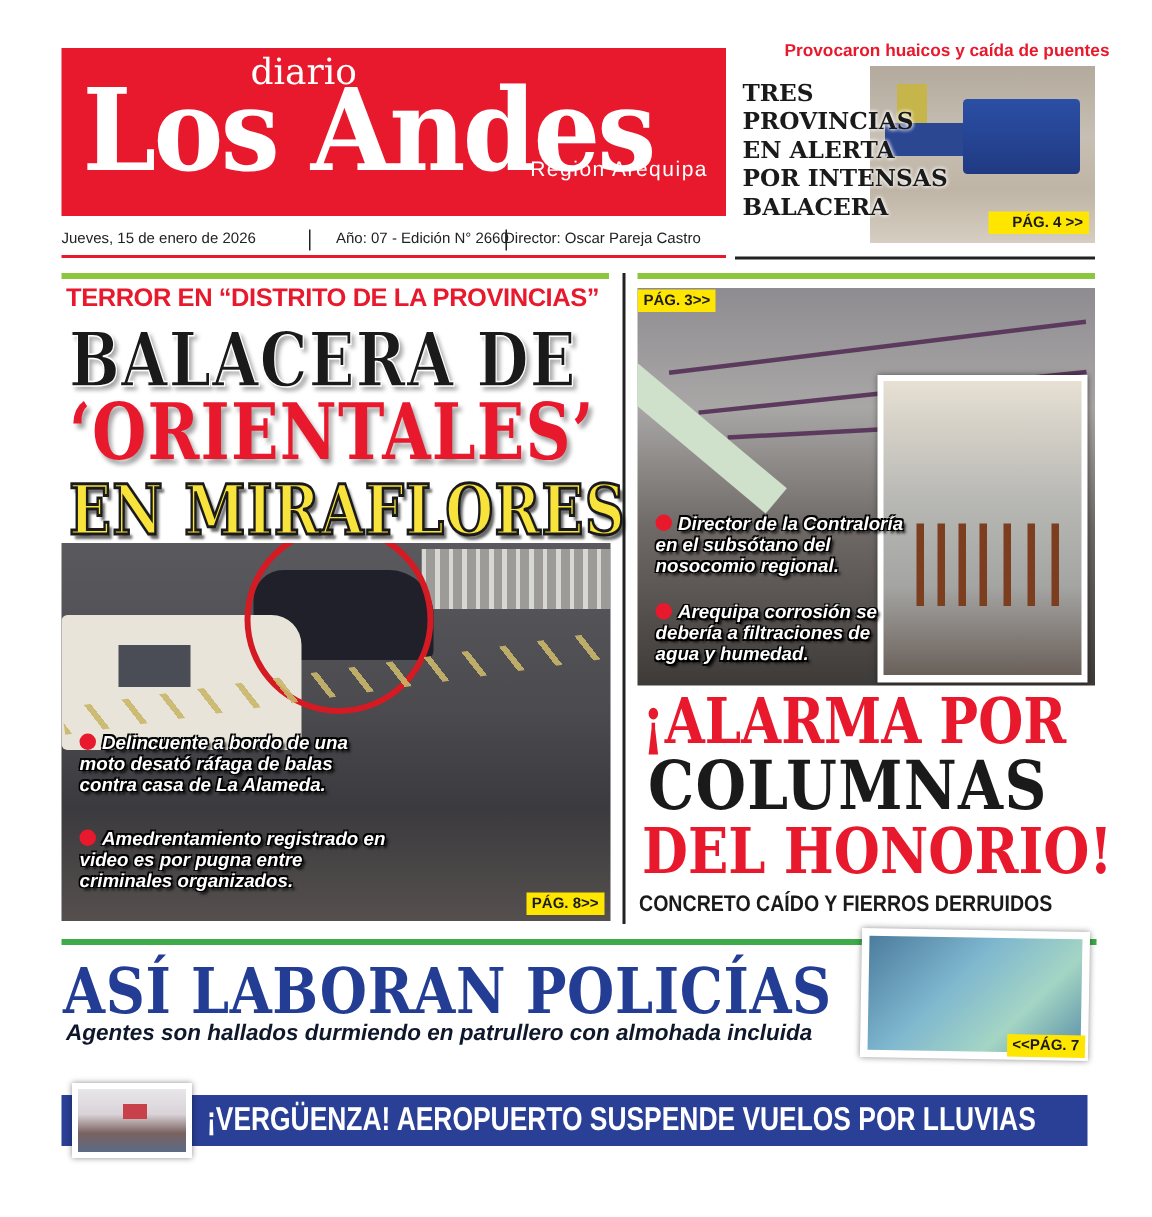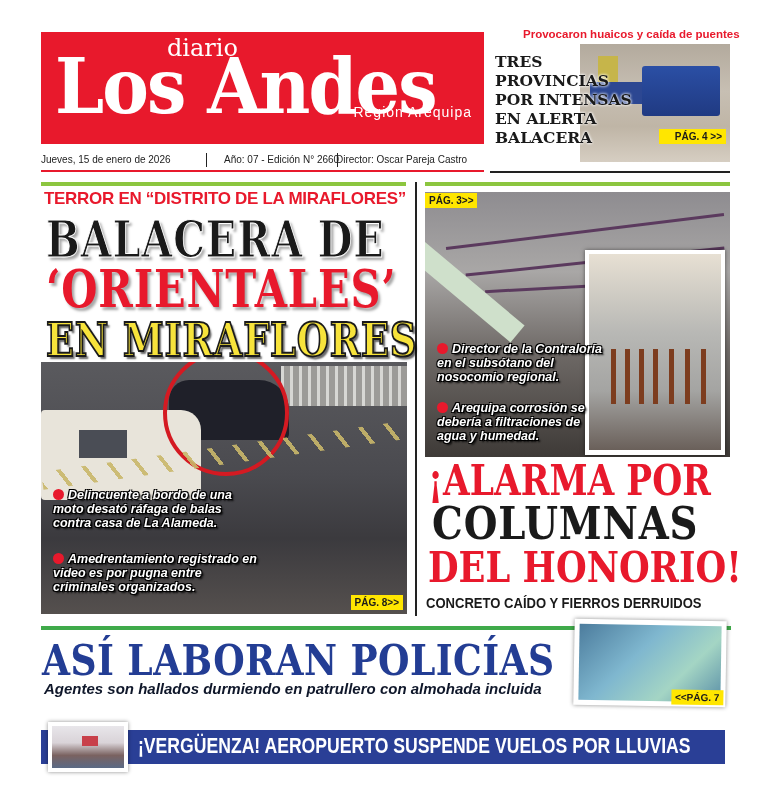--- a/index.html
+++ b/index.html
@@ -18,21 +18,21 @@
   #date-rule { left:41px; top:170px; width:443px; height:2px; background:#e8192c; }
 
   
   #teaser { left:490px; top:26px; width:240px; height:140px; }
   #teaser-kicker { left:5px; top:2px; color:#e8192c; font-size:11.5px; font-weight:bold; white-space:nowrap;padding-left:28px; }
   #teaser-photo { left:90px; top:18px; width:150px; height:118px; background:linear-gradient(180deg,#b3aa9d 0%,#c7bfb3 40%,#bfb5a6 70%,#d6cec2 100%); }
   #truck { position:absolute; left:62px; top:22px; width:78px; height:50px; background:linear-gradient(180deg,#2b4fa5,#203a82); border-radius:3px; }
   #truck-trailer { position:absolute; left:10px; top:38px; width:60px; height:22px; background:#2c4792; }
   #loader { position:absolute; left:18px; top:12px; width:20px; height:28px; background:#c6b54a; }
   #teaser-head { left:5px; top:26px; color:#1a1a1a; font-family:"DejaVu Serif", serif; font-weight:bold; font-size:15.5px; line-height:19px; text-shadow:0 0 3px #fff,0 0 3px #fff; }
-  #teaser-page { right:4px; bottom:18px;padding-left:16px; }
+  #teaser-page { right:4px; bottom:6px;padding-left:16px; }
   #teaser-rule-black { left:490px; top:171px; width:240px; height:2px; background:#222; }
 
   
   .green-rule { background:#8cc63f; height:4px; }
   #green-left { left:41px; top:182px; width:365px; }
   #green-right { left:425px; top:182px; width:305px; }
   #green-bottom { left:41px; top:626px; width:690px; background:#3faa4a; height:4px; }
   #col-divider { left:415px; top:182px; width:2px; height:434px; background:#222; }
 
   
@@ -104,32 +104,32 @@
   <div id="teaser-photo" class="abs">
     <div id="loader"></div>
     <div id="truck-trailer"></div>
     <div id="truck"></div>
     <div id="teaser-page" class="abs page-tag">PÁG. 4 &gt;&gt;</div>
   </div>
   <div id="teaser-kicker" class="abs">Provocaron huaicos y caída de puentes</div>
   <div id="teaser-head" class="abs">
     <div>TRES</div>
     <div>PROVINCIAS</div>
+    <div>EN ALERTA</div>
     <div>POR INTENSAS</div>
-    <div>EN ALERTA</div>
     <div>BALACERA</div>
   </div>
 </div>
 <div id="teaser-rule-black" class="abs"></div>
 
 <div id="green-left" class="abs green-rule"></div>
 <div id="green-right" class="abs green-rule"></div>
 <div id="col-divider" class="abs"></div>
 
-<div id="left-kicker" class="abs">TERROR EN “DISTRITO DE LA MIRAFLORES”</div>
+<div id="left-kicker" class="abs">TERROR EN “DISTRITO DE LA PROVINCIAS”</div>
 <div id="left-h1" class="abs bigslab">BALACERA DE</div>
 <div id="left-h2" class="abs bigslab">‘ORIENTALES’</div>
 <div id="left-h3" class="abs bigslab">EN MIRAFLORES</div>
 <div id="left-photo" class="abs">
   <div id="fence"></div>
   <div id="car"></div>
   <div id="van">
       <div id="van-win"></div>
     </div>
   <div id="red-circle"></div>

